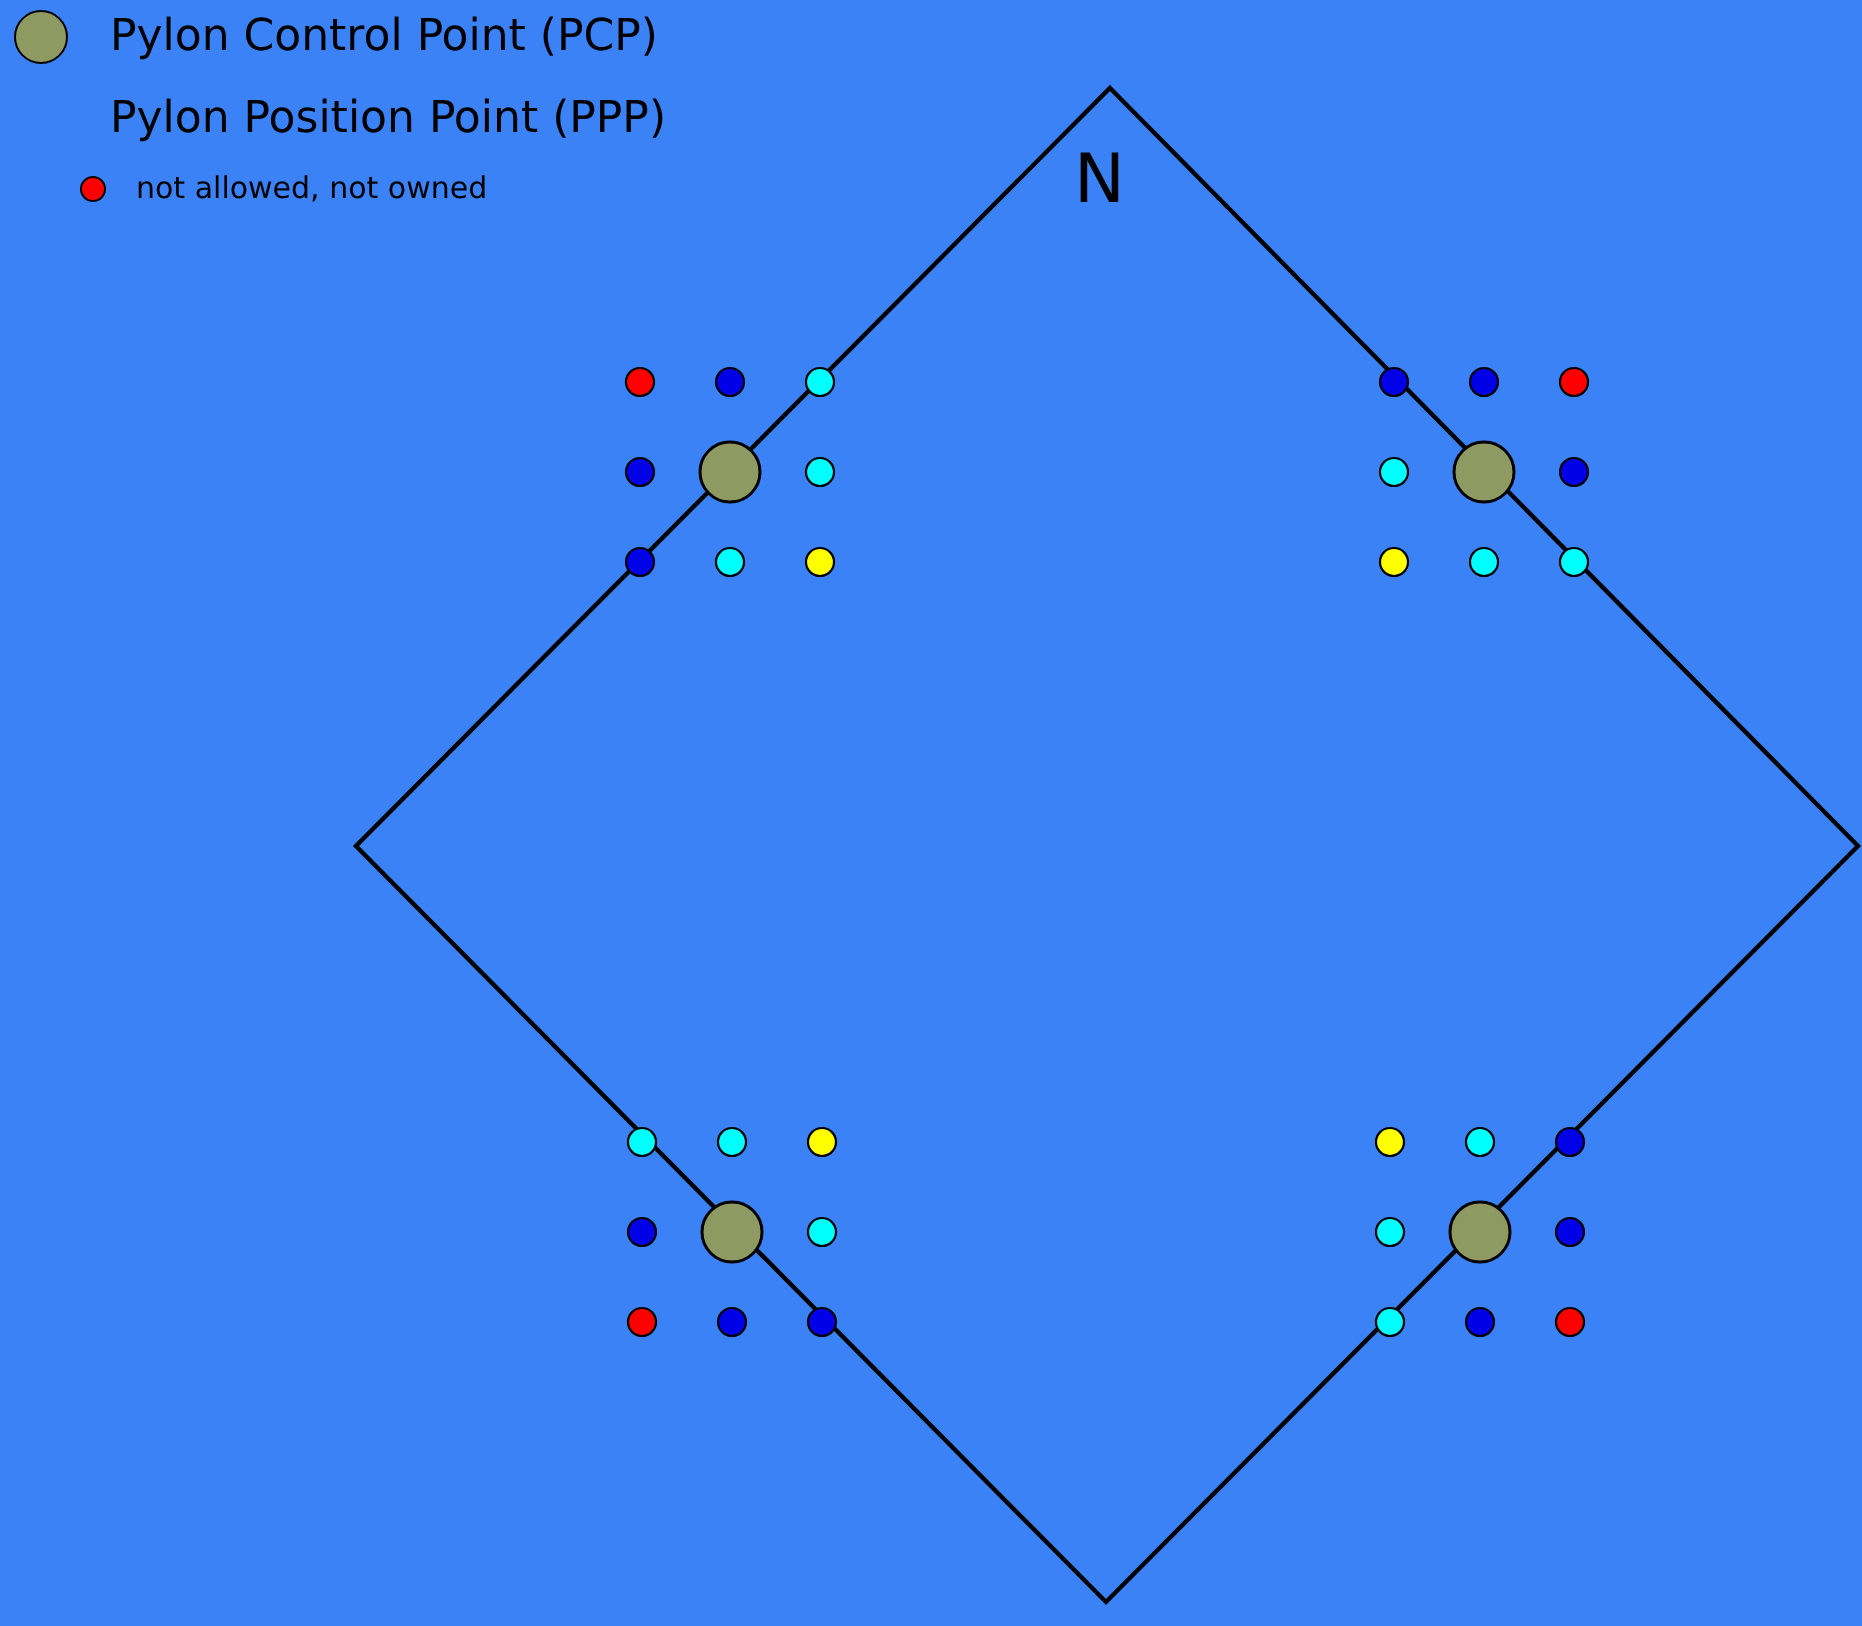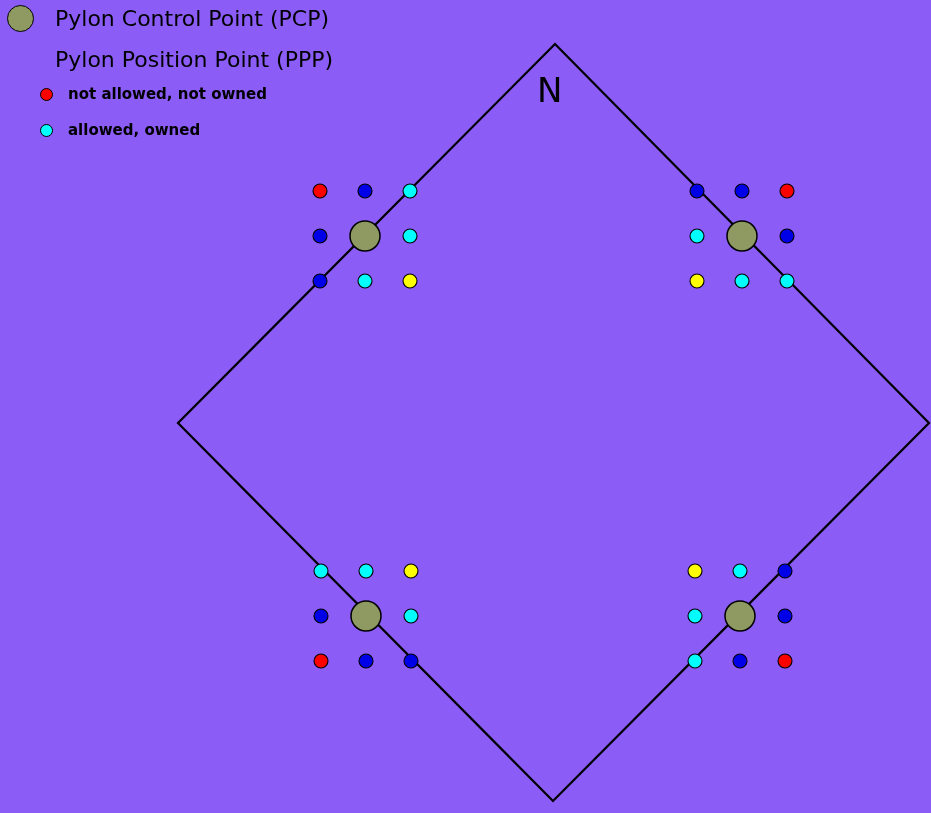--- a/index.html
+++ b/index.html
@@ -8,21 +8,21 @@
     background: #ffffff;
   }
   body {
     font-family: "DejaVu Sans", "Liberation Sans", sans-serif;
     color: #000000;
   }
   #canvas {
     position: relative;
     width: 931px;
     height: 813px;
-    background: #8b5cf6;
+    background: #3b82f6;
     overflow: hidden;
   }
   #diagram-svg {
     position: absolute;
     left: 0;
     top: 0;
   }
   .legend {
     position: absolute;
     left: 7px;
@@ -61,21 +61,20 @@
     height: 13px;
     border-radius: 50%;
     border: 1px solid #000;
     box-sizing: border-box;
     margin-right: 15px;
     flex: 0 0 auto;
   }
   .legend-item-label {
     font-size: 15px;
     white-space: nowrap;
-    font-weight: bold;
   }
   .compass {
     position: absolute;
     left: 537px;
     top: 70px;
     font-size: 34px;
     line-height: 1.2;
   }
 </style>
 </head>
@@ -127,22 +126,18 @@
     <div class="legend-pcp-row">
       <span id="pcp-swatch" class="legend-pcp-swatch" style="background: rgb(143, 154, 98);"></span>
       <span class="legend-pcp-label">Pylon Control Point (PCP)</span>
     </div>
     <div class="legend-ppp-title">Pylon Position Point (PPP)</div>
     <div id="legend-items">
         <div class="legend-item">
           <span class="legend-dot" style="background: rgb(255, 0, 0);"></span>
           <span class="legend-item-label">not allowed, not owned</span>
         </div>
-        <div class="legend-item">
-          <span class="legend-dot" style="background: rgb(0, 255, 255);"></span>
-          <span class="legend-item-label">allowed, owned</span>
-        </div>
       </div>
   </div>
 
   <div class="compass">N</div>
 
 </div>
 
 </body></html>

